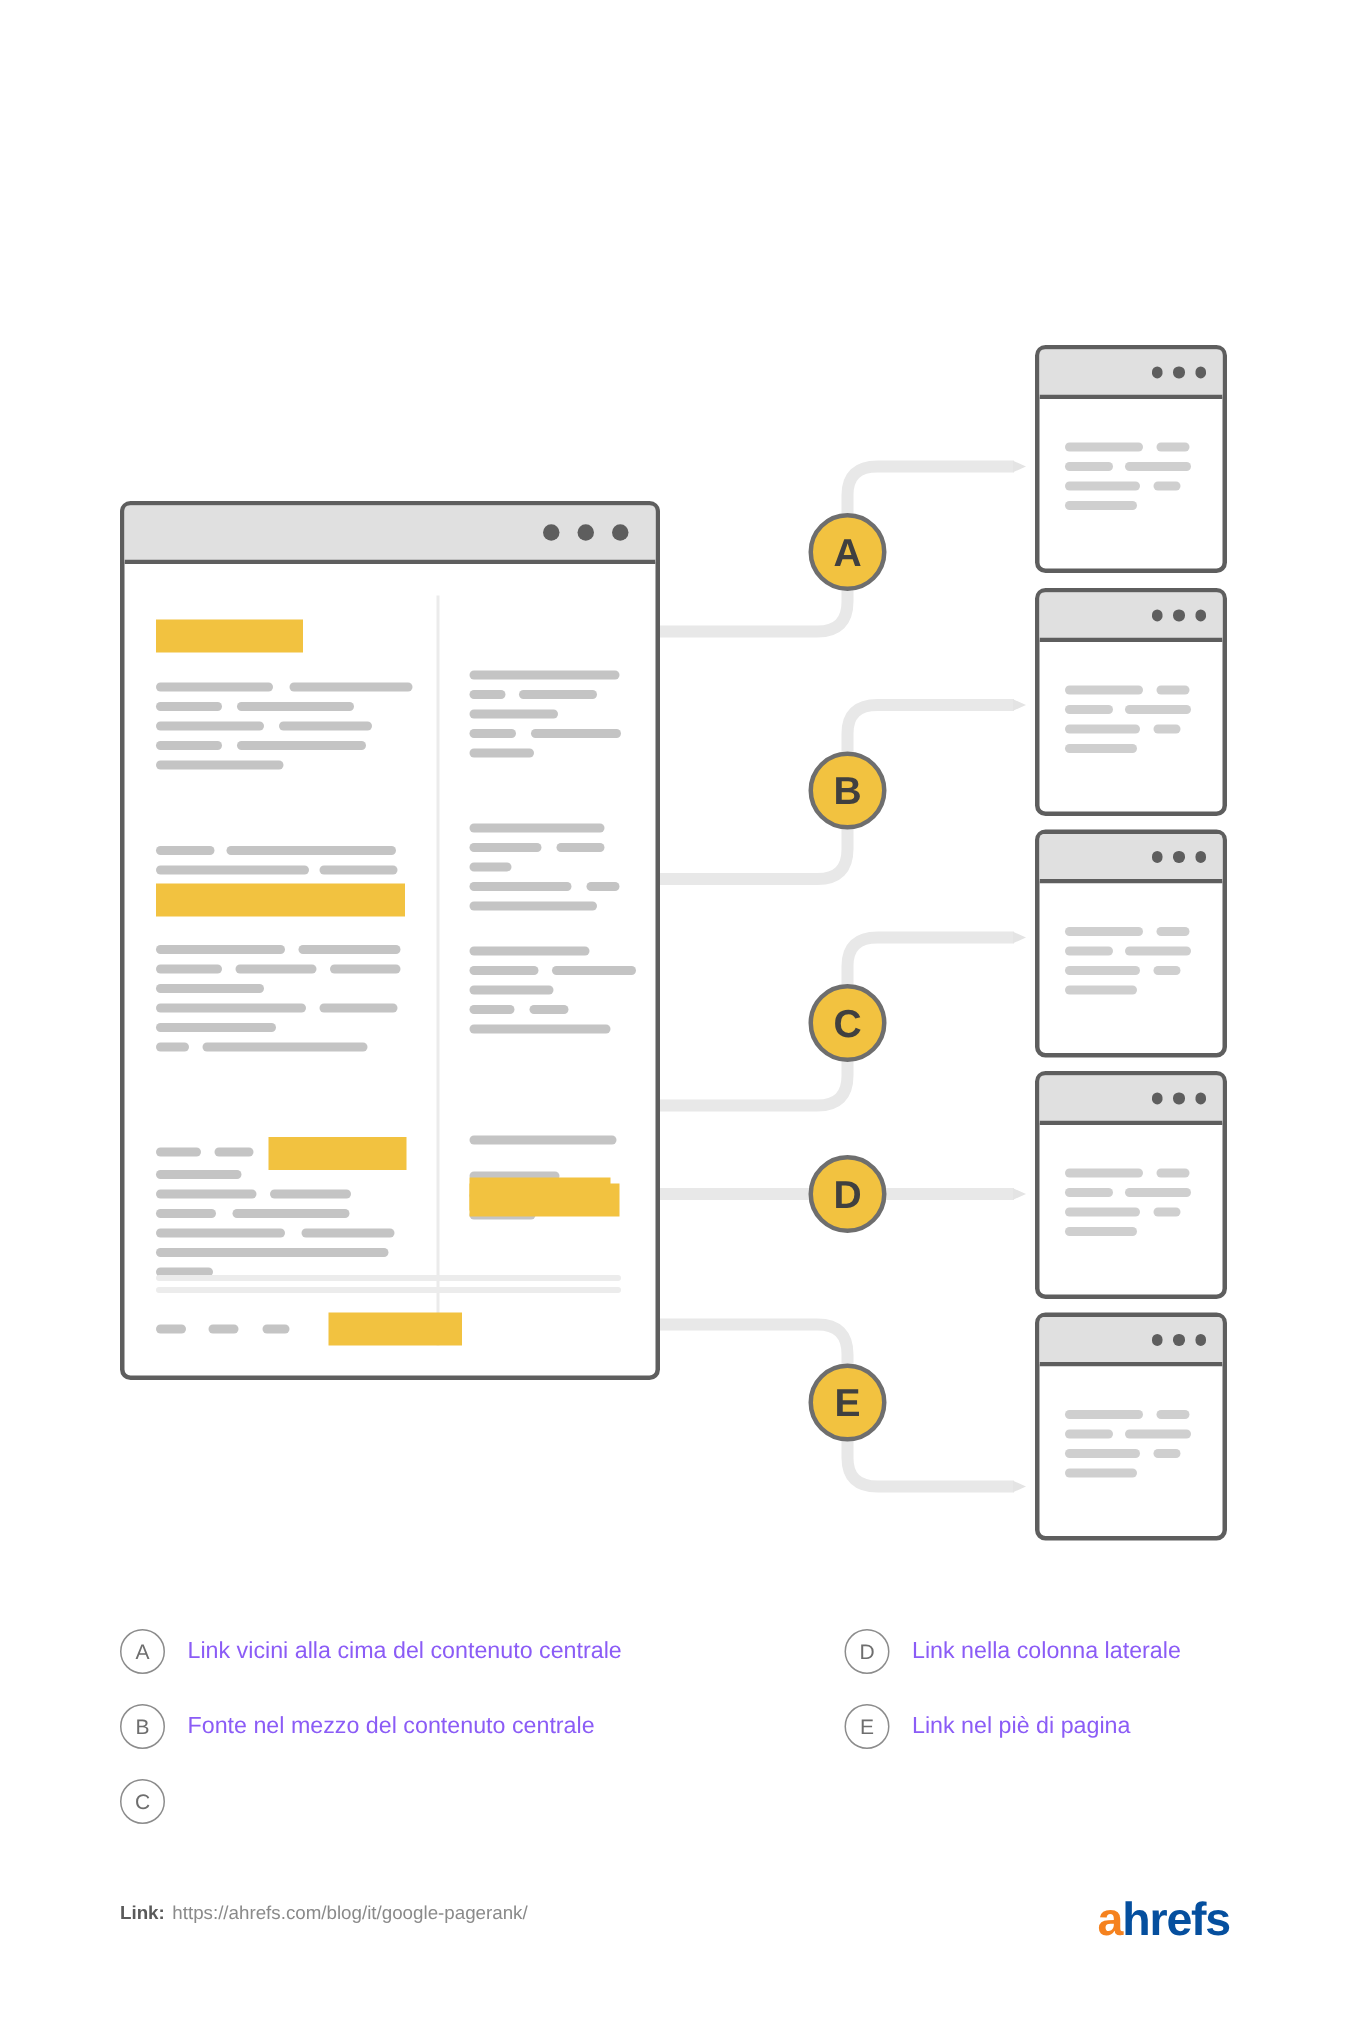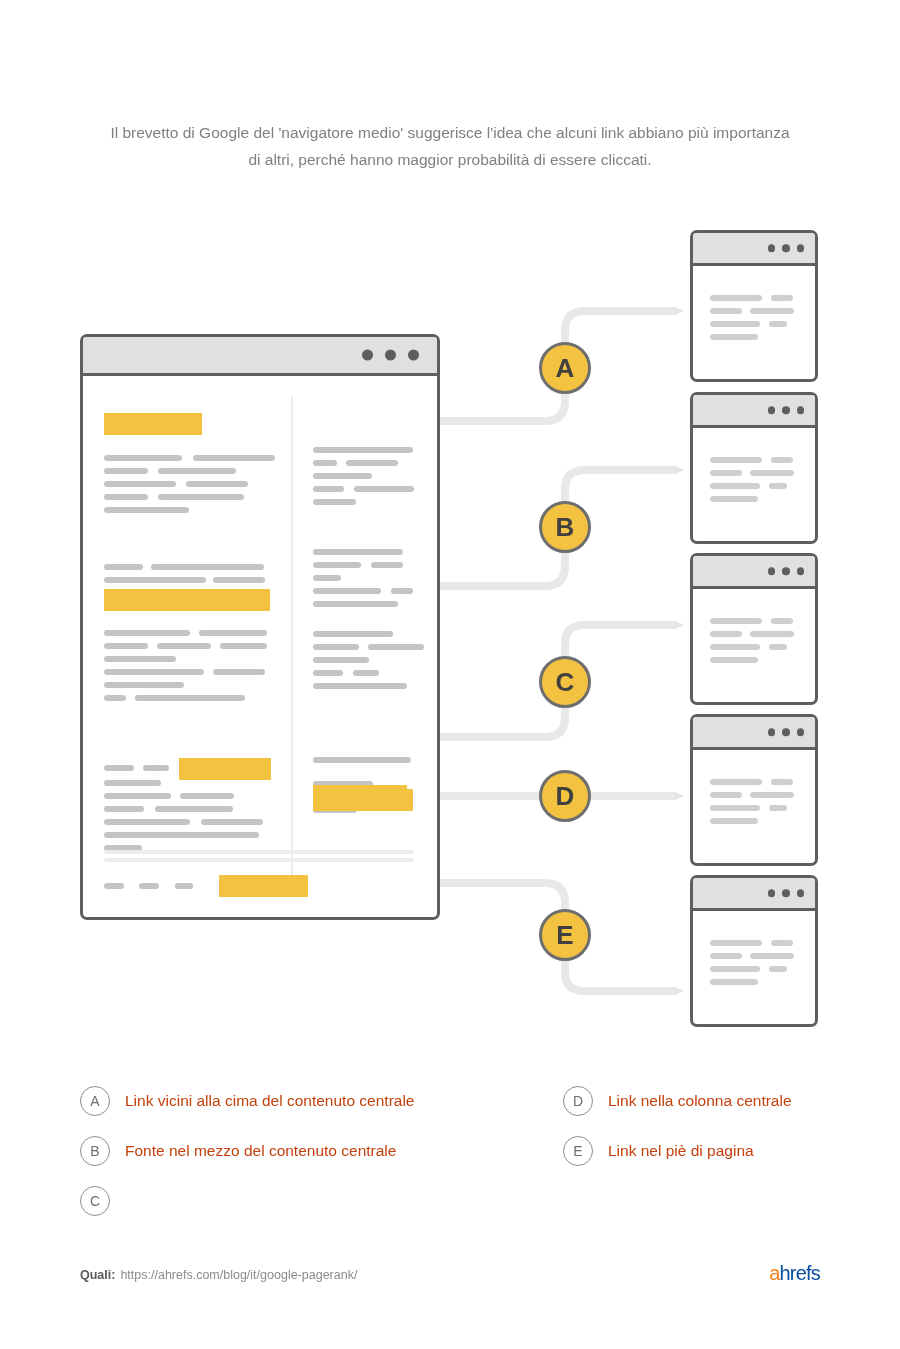--- a/index.html
+++ b/index.html
@@ -69,37 +69,36 @@
   
   .legend{position:absolute;left:80px;top:1076px;width:760px;}
   .legend-col{position:absolute;top:0;}
   .legend-col.left{left:0;width:420px;}
   .legend-col.right{left:483px;width:340px;}
   .legend-row{position:relative;height:50px;display:flex;align-items:center;}
   .legend-badge{width:30px;height:30px;border-radius:50%;
     border:1.8px solid #8c8c8c;box-sizing:border-box;
     display:flex;align-items:center;justify-content:center;
     font-size:14px;color:#6e6e6e;flex:0 0 auto;}
-  .legend-text{margin-left:15px;font-size:15.5px;color:#c2410c;}
+  .legend-text{margin-left:15px;font-size:15.5px;color:#8b5cf6;}
 
   
   .footer-src{position:absolute;left:80px;top:1268px;font-size:12.5px;color:#6e6e6e;}
   .footer-src b{font-weight:bold;color:#5a5a5a;}
   .footer-src span.url{color:#8a8a8a;margin-left:5px;}
   .logo{position:absolute;right:80px;top:1262px;
-    font-size:20px;font-weight:normal;letter-spacing:-0.8px;}
+    font-size:31px;font-weight:bold;letter-spacing:-0.8px;}
   .logo .a{color:#f5821f;}
   .logo .rest{color:#054f9e;}
 </style>
 </head>
 <body>
 
 <div class="page">
 
-  <div class="subtitle">Il brevetto di Google del 'navigatore medio' suggerisce l'idea che alcuni link abbiano più importanza di altri, perché hanno maggior probabilità di essere cliccati.</div>
 
   <svg id="wires" viewBox="0 0 900 1349" width="900" height="1349">
     <defs>
       <marker id="arrow" markerWidth="9" markerHeight="8" refX="1" refY="4" orient="auto" markerUnits="userSpaceOnUse">
         <path d="M0,0 L9,4 L0,8 z" fill="#e4e4e4"></path>
       </marker>
     </defs>
     <g fill="none" stroke="#e8e8e8" stroke-width="8" stroke-linecap="butt">
 
       <path d="M199,421 H545 Q565,421 565,401 V346"></path>
@@ -319,29 +318,29 @@
         <div class="legend-badge">B</div>
         <div class="legend-text">Fonte nel mezzo del contenuto centrale</div>
       </div>
       <div class="legend-row">
         <div class="legend-badge">C</div>
       </div>
     </div>
     <div class="legend-col right">
       <div class="legend-row">
         <div class="legend-badge">D</div>
-        <div class="legend-text">Link nella colonna centrale</div>
+        <div class="legend-text">Link nella colonna laterale</div>
       </div>
       <div class="legend-row">
         <div class="legend-badge">E</div>
         <div class="legend-text">Link nel piè di pagina</div>
       </div>
     </div>
   </div>
 
   <div class="footer-src">
-    <b>Quali:</b><span class="url">https://ahrefs.com/blog/it/google-pagerank/</span>
+    <b>Link:</b><span class="url">https://ahrefs.com/blog/it/google-pagerank/</span>
   </div>
   <div class="logo">
     <span class="a">a</span><span class="rest">hrefs</span>
   </div>
 
 </div>
 
 </body></html>

